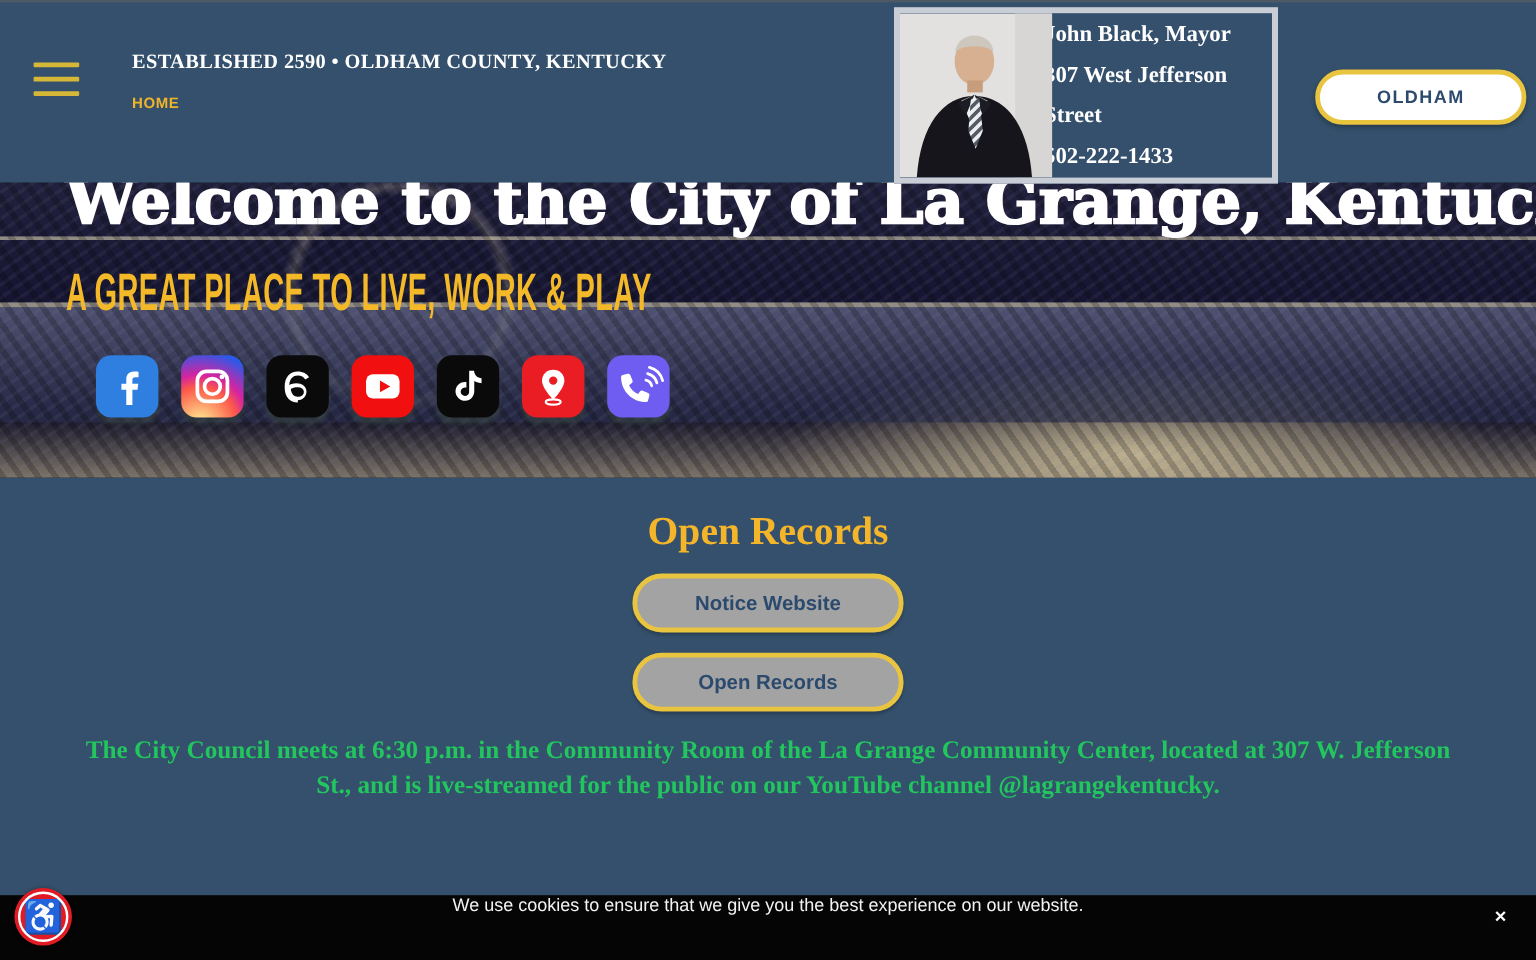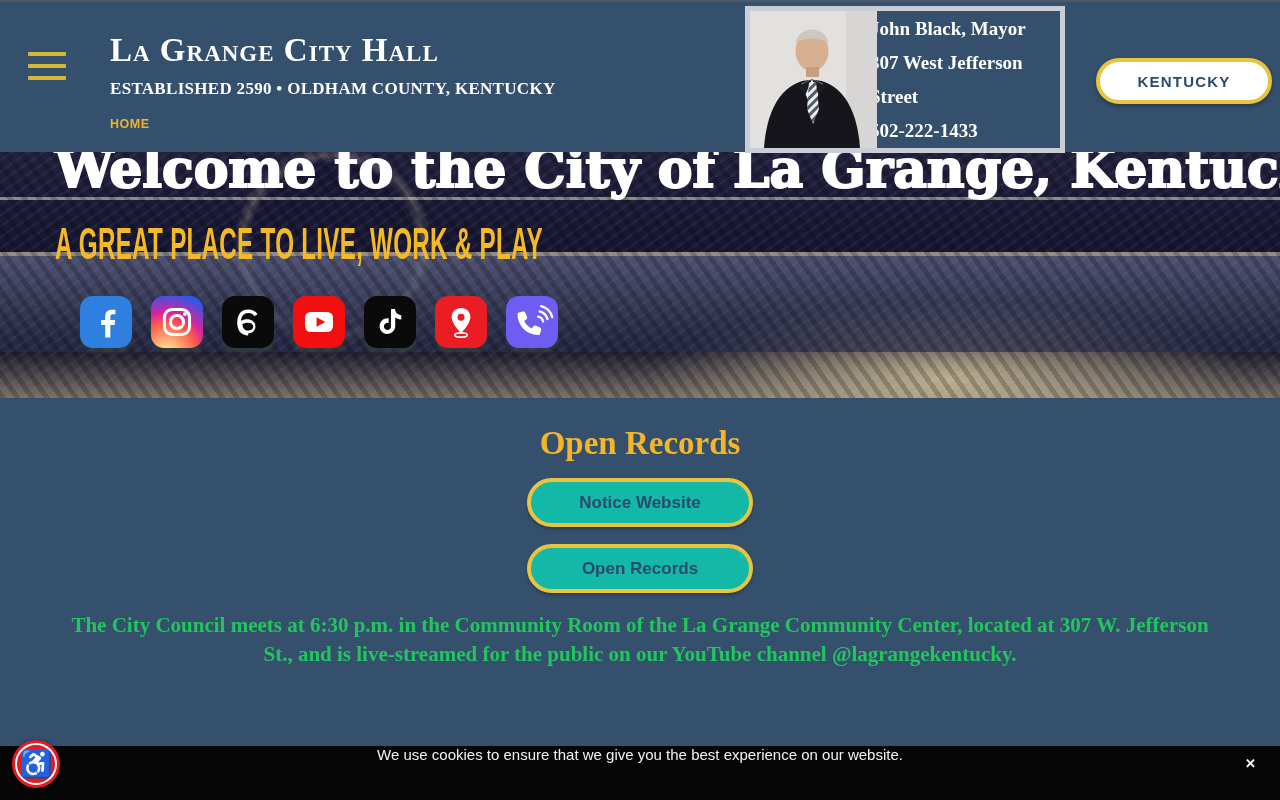--- a/index.html
+++ b/index.html
@@ -50,21 +50,21 @@
   .s-instagram{background:radial-gradient(circle at 30% 110%, #fdf497 0%, #fd5949 45%, #d6249f 60%, #285AEB 90%);}
   .s-threads{background:#0a0a0a;}
   .s-youtube{background:#f10f0f;}
   .s-tiktok{background:#0a0a0a;}
   .s-maps{background:#ea1c24;}
   .s-viber{background:#6e5df0;}
 
   
   .news{height:347px; background:var(--navy,#34506c); text-align:center; padding-top:22px;}
   .news-heading{font-family:"Liberation Serif", serif; font-weight:bold; font-size:33px; line-height:46px; color:#f4b52a;}
-  .pill-btn{display:block; margin:0 auto; width:226px; height:49px; background:#14b8a6; border:4px solid var(--gold-border,#e9c43f); border-radius:26px; color:var(--btn-text,#2b4a6e); font-family:"Liberation Sans", sans-serif; font-weight:bold; font-size:17px; cursor:pointer; box-shadow:0 2px 3px rgba(0,0,0,.25);}
+  .pill-btn{display:block; margin:0 auto; width:226px; height:49px; background:#a3a3a3; border:4px solid var(--gold-border,#e9c43f); border-radius:26px; color:var(--btn-text,#2b4a6e); font-family:"Liberation Sans", sans-serif; font-weight:bold; font-size:17px; cursor:pointer; box-shadow:0 2px 3px rgba(0,0,0,.25);}
   .btn-notice{margin-top:12px;}
   .btn-records{margin-top:17px;}
   .council-text{margin:18px auto 0; max-width:1150px; color:#22c55e; font-family:"Liberation Serif", serif; font-weight:bold; font-size:21px; line-height:29px;}
 
   
   .cookie-bar{position:absolute; left:0; bottom:0; width:1280px; height:54px; background:var(--bar-black,#050505); z-index:30;}
   .cookie-msg{position:absolute; left:0; right:0; top:0; text-align:center; color:#f2f2f2; font-size:15px;}
   .cookie-close{position:absolute; right:24px; top:10px; background:none; border:none; color:#fff; font-size:13px; font-weight:bold; cursor:pointer;}
 
   
@@ -75,21 +75,20 @@
 <body>
 
 <header class="header">
   <button class="hamburger" aria-label="menu">
     <span></span>
     <span></span>
     <span></span>
   </button>
 
   <div class="brand">
-    <h1>La Grange City Hall</h1>
     <div class="subtitle">ESTABLISHED 2590 • OLDHAM COUNTY, KENTUCKY</div>
     <nav class="nav">
       <a href="#">HOME</a>
     </nav>
   </div>
 
   <div class="mayor-card">
     <div class="mayor-photo">
       <svg viewBox="0 0 127 137">
         <rect width="127" height="137" fill="#e2e1df"></rect>
@@ -110,21 +109,21 @@
         <path d="M59 71h7l3 27-6 15-6-15z" fill="url(#tiestripe)"></path>
       </svg>
     </div>
     <div class="mayor-info">
       <div>John Black, Mayor</div>
       <div>307 West Jefferson Street</div>
       <div>502-222-1433</div>
     </div>
   </div>
 
-  <button class="contact-btn">KENTUCKY</button>
+  <button class="contact-btn">OLDHAM</button>
 </header>
 
 <section class="hero">
   <h2 class="hero-heading">Welcome to the City of La Grange, Kentucky</h2>
   <div class="hero-tagline">A GREAT PLACE TO LIVE, WORK &amp; PLAY</div>
 
   <div class="social-row">
     <a href="#" class="social s-facebook" aria-label="Facebook">
       <svg viewBox="0 0 54 54">
         <path fill="#fff" d="M31.5 43V30h4.4l.7-5.2h-5.1v-3.3c0-1.5.4-2.5 2.6-2.5h2.7v-4.6c-.5-.1-2.1-.2-4-.2-3.9 0-6.6 2.4-6.6 6.8v3.8H22V30h4.2v13z"></path>

